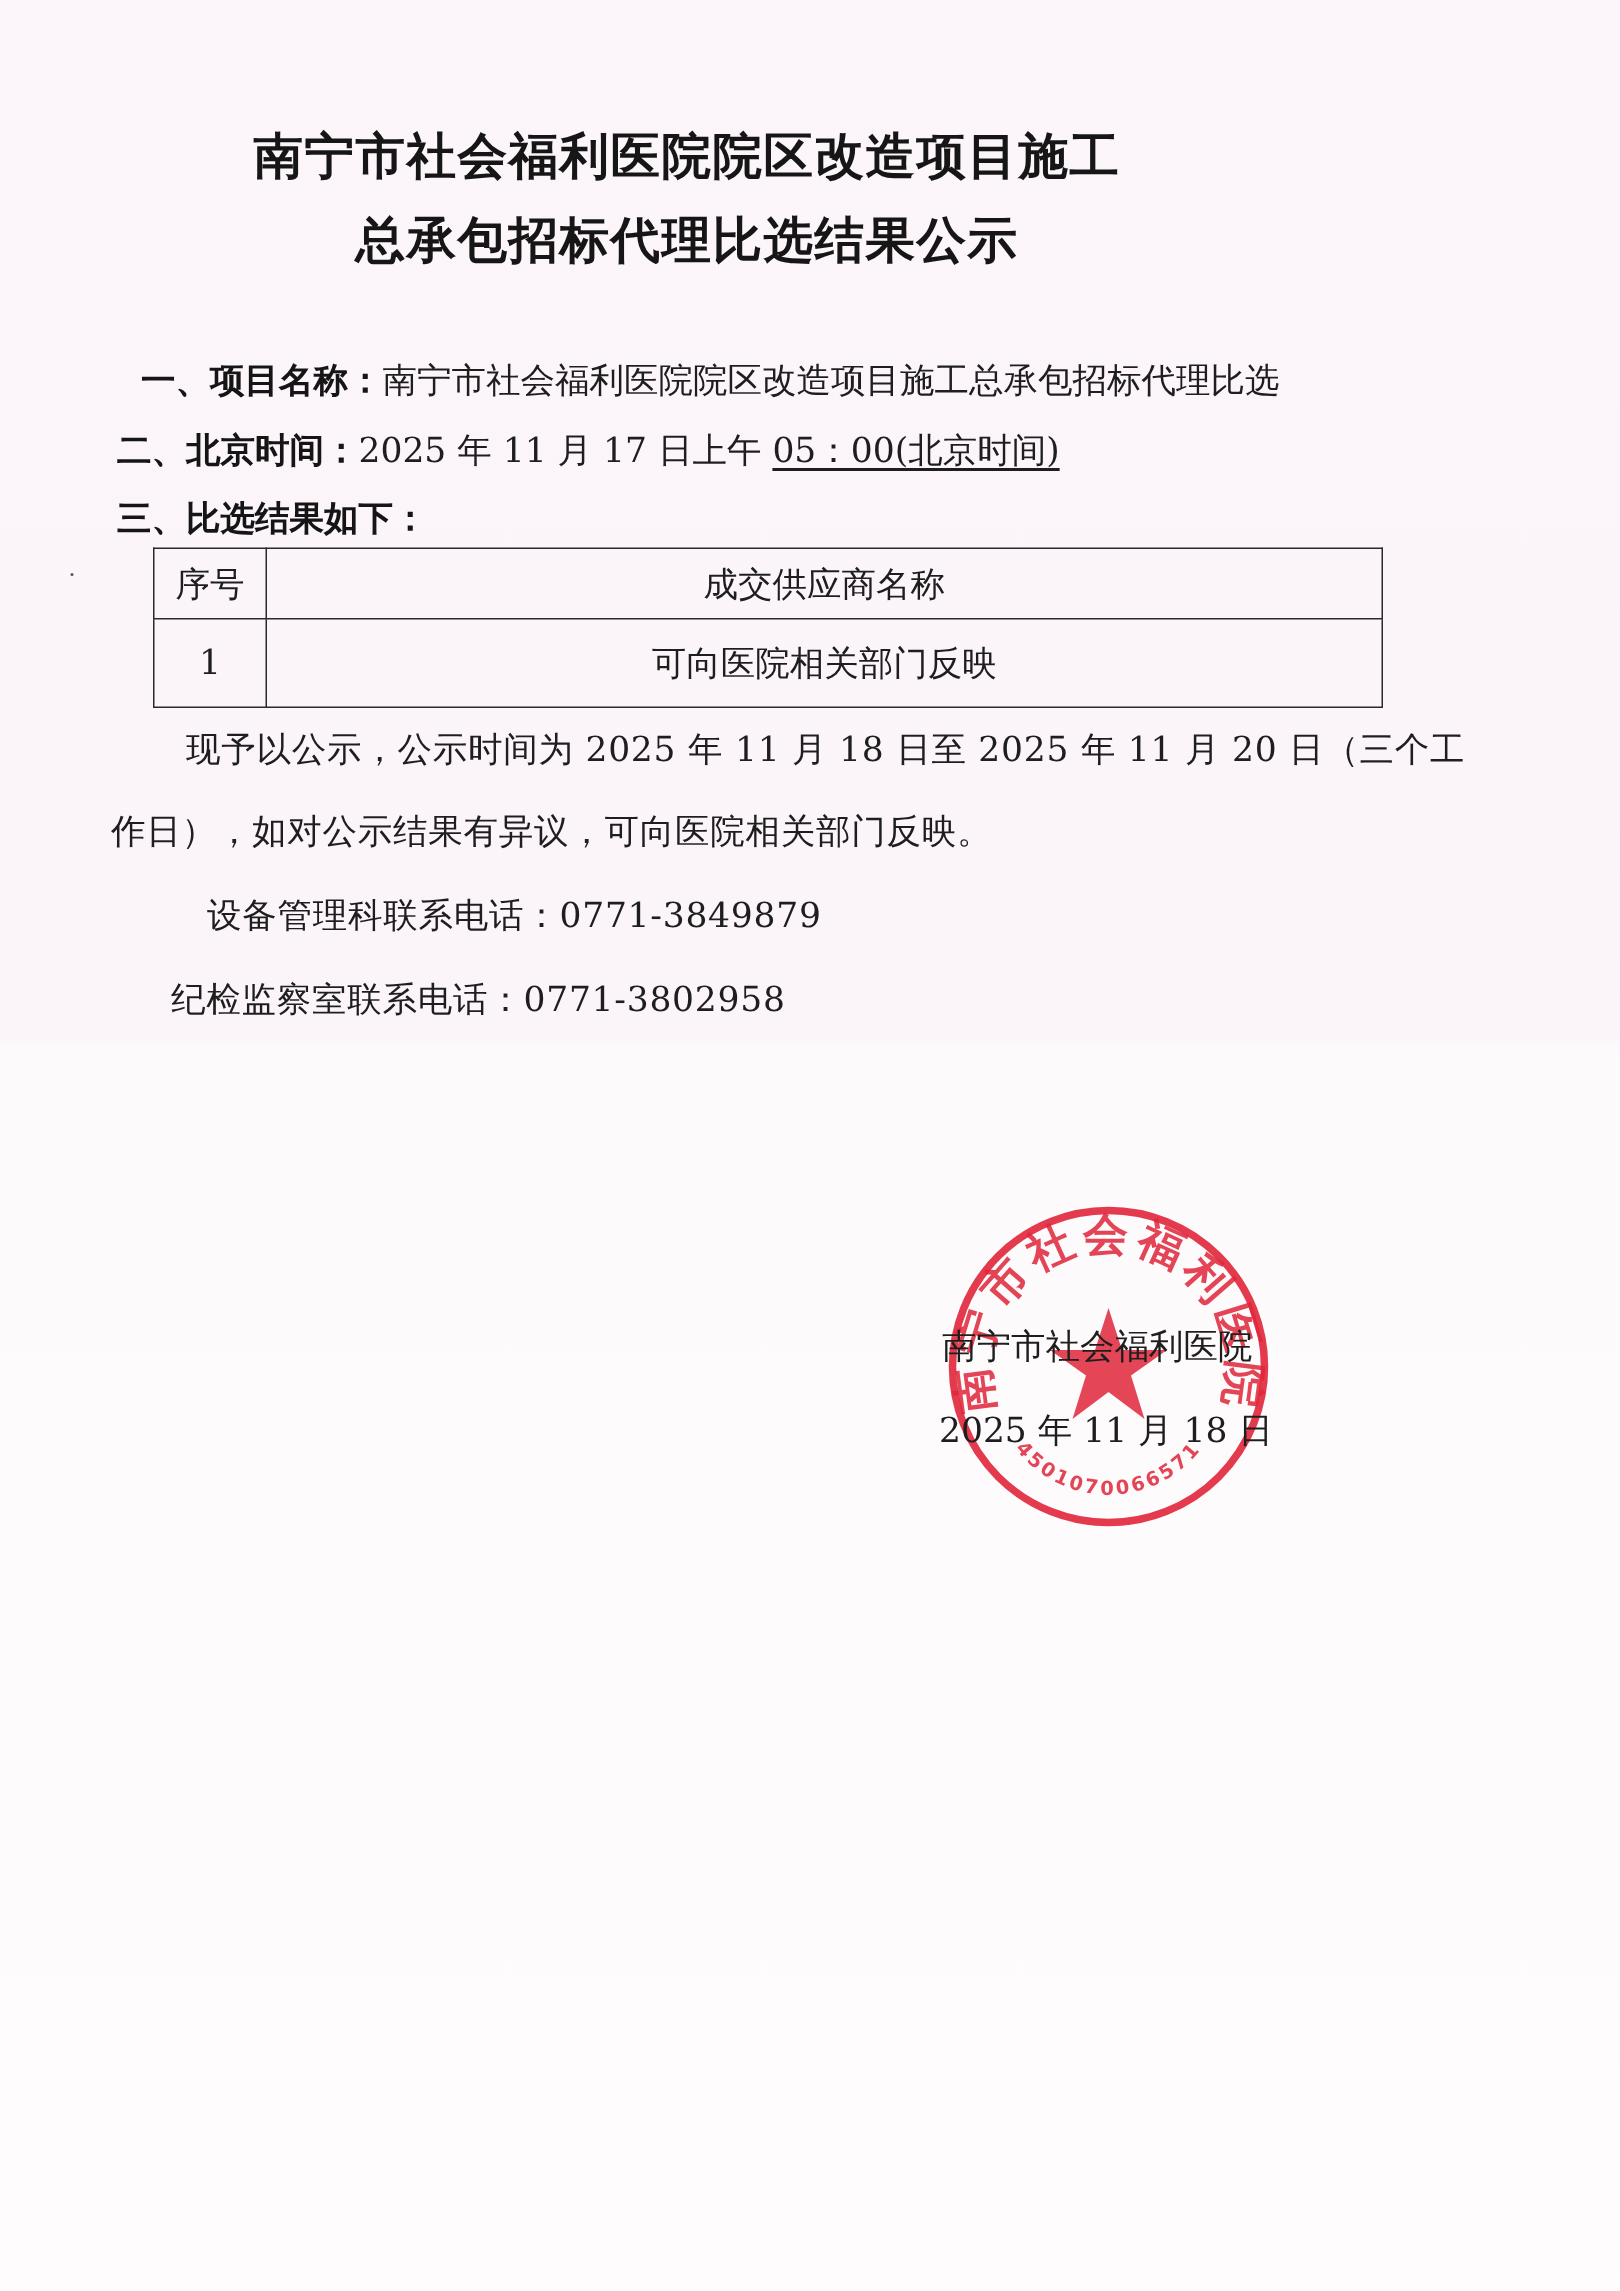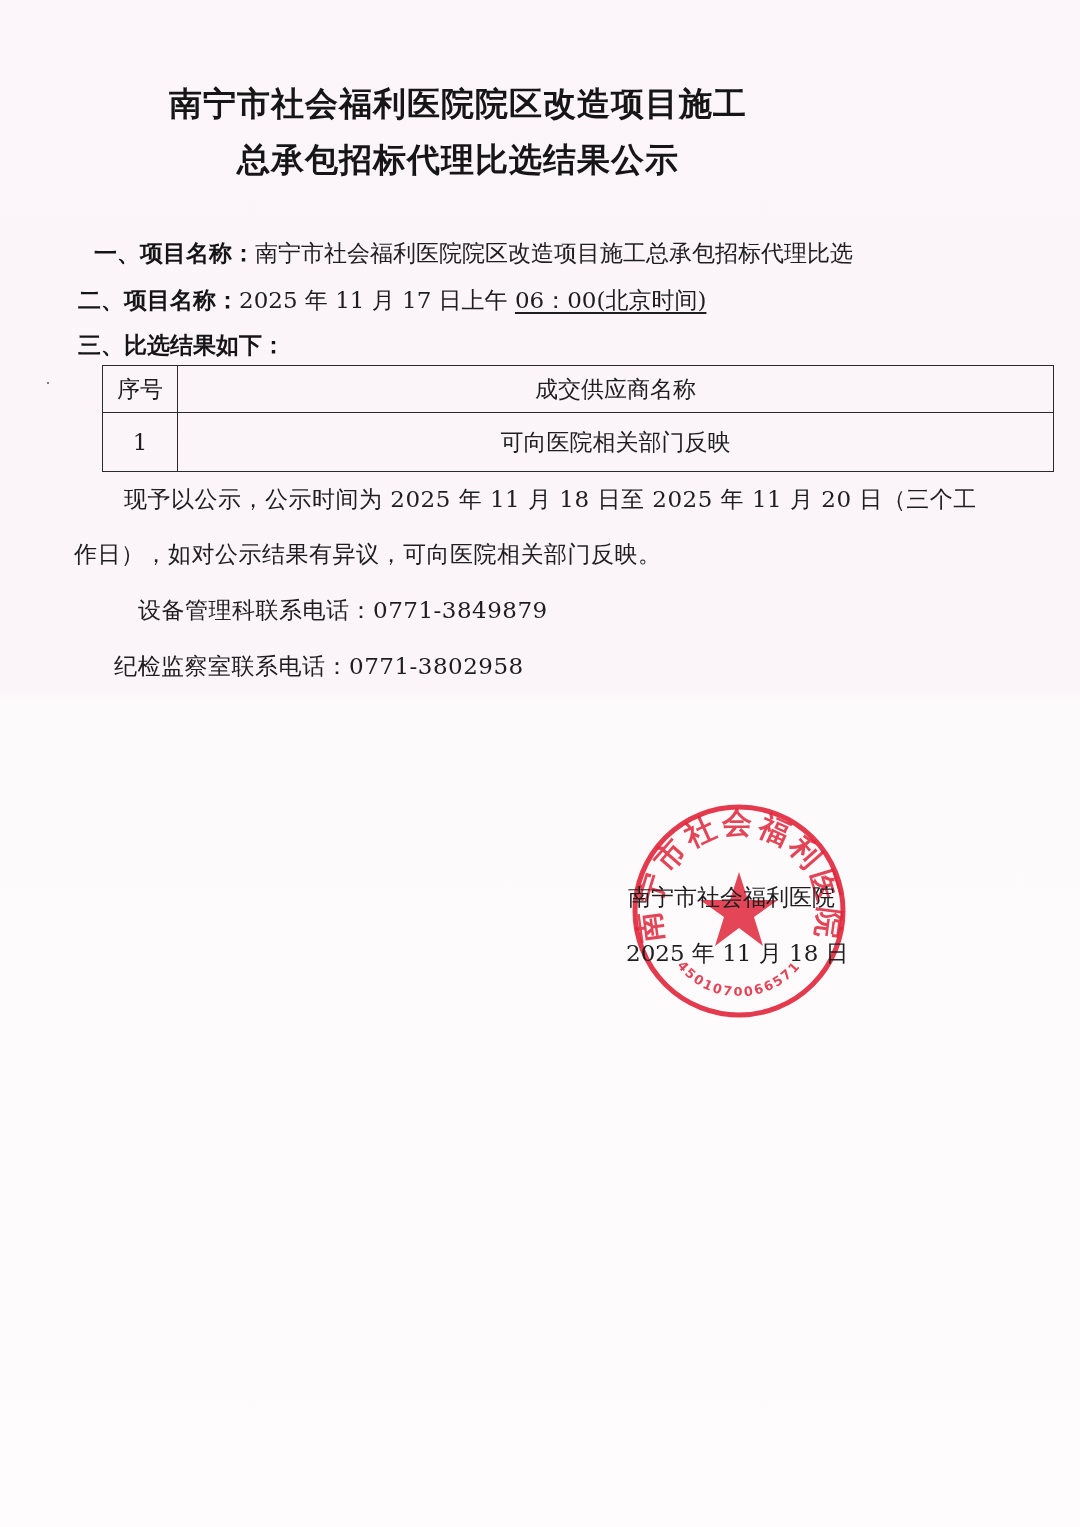--- a/index.html
+++ b/index.html
@@ -17,21 +17,21 @@
     .t1 { top: 82px; }
     .t2 { top: 138px; }
     .line {
       position: absolute; font-size: 23px; white-space: nowrap; color: #1e1e1e;
     }
     .line .label {
       font-family: "DejaVu Sans", "Liberation Sans", sans-serif; font-weight: bold; color: #151515;
     }
     .underline { text-decoration: underline; text-underline-offset: 4px; }
     table.result {
-      position: absolute; left: 102px; top: 365px; width: 952px;
+      position: absolute; left: 102px; top: 365px; width: 820px;
       border-collapse: collapse; font-size: 23px;
     }
     table.result td, table.result th {
       border: 1.5px solid #2a2a2a; font-weight: normal; text-align: center; color: #1e1e1e;
     }
     table.result th { height: 44px; }
     table.result td { height: 56px; }
     table.result .col-no { width: 72px; }
     .para { position: absolute; font-size: 23px; white-space: nowrap; color: #1e1e1e; letter-spacing: 0.5px; }
     .stamp {
@@ -46,21 +46,21 @@
 <div>
 
   <div class="page-title t1">南宁市社会福利医院院区改造项目施工</div>
   <div class="page-title t2">总承包招标代理比选结果公示</div>
 
   <div class="line" style="left:94px; top:238px;">
     <span class="label">一、项目名称：</span><span>南宁市社会福利医院院区改造项目施工总承包招标代理比选</span>
   </div>
 
   <div class="line" style="left:78px; top:285px;">
-    <span class="label">二、项目名称：</span><span>2025 年 11 月 17 日上午 </span><span class="underline">06：00(北京时间)</span>
+    <span class="label">二、北京时间：</span><span>2025 年 11 月 17 日上午 </span><span class="underline">05：00(北京时间)</span>
   </div>
 
   <div class="line" style="left:78px; top:330px;">
     <span class="label">三、比选结果如下：</span>
   </div>
 
   <div class="dot"></div>
 
   <table class="result">
     <tbody>

